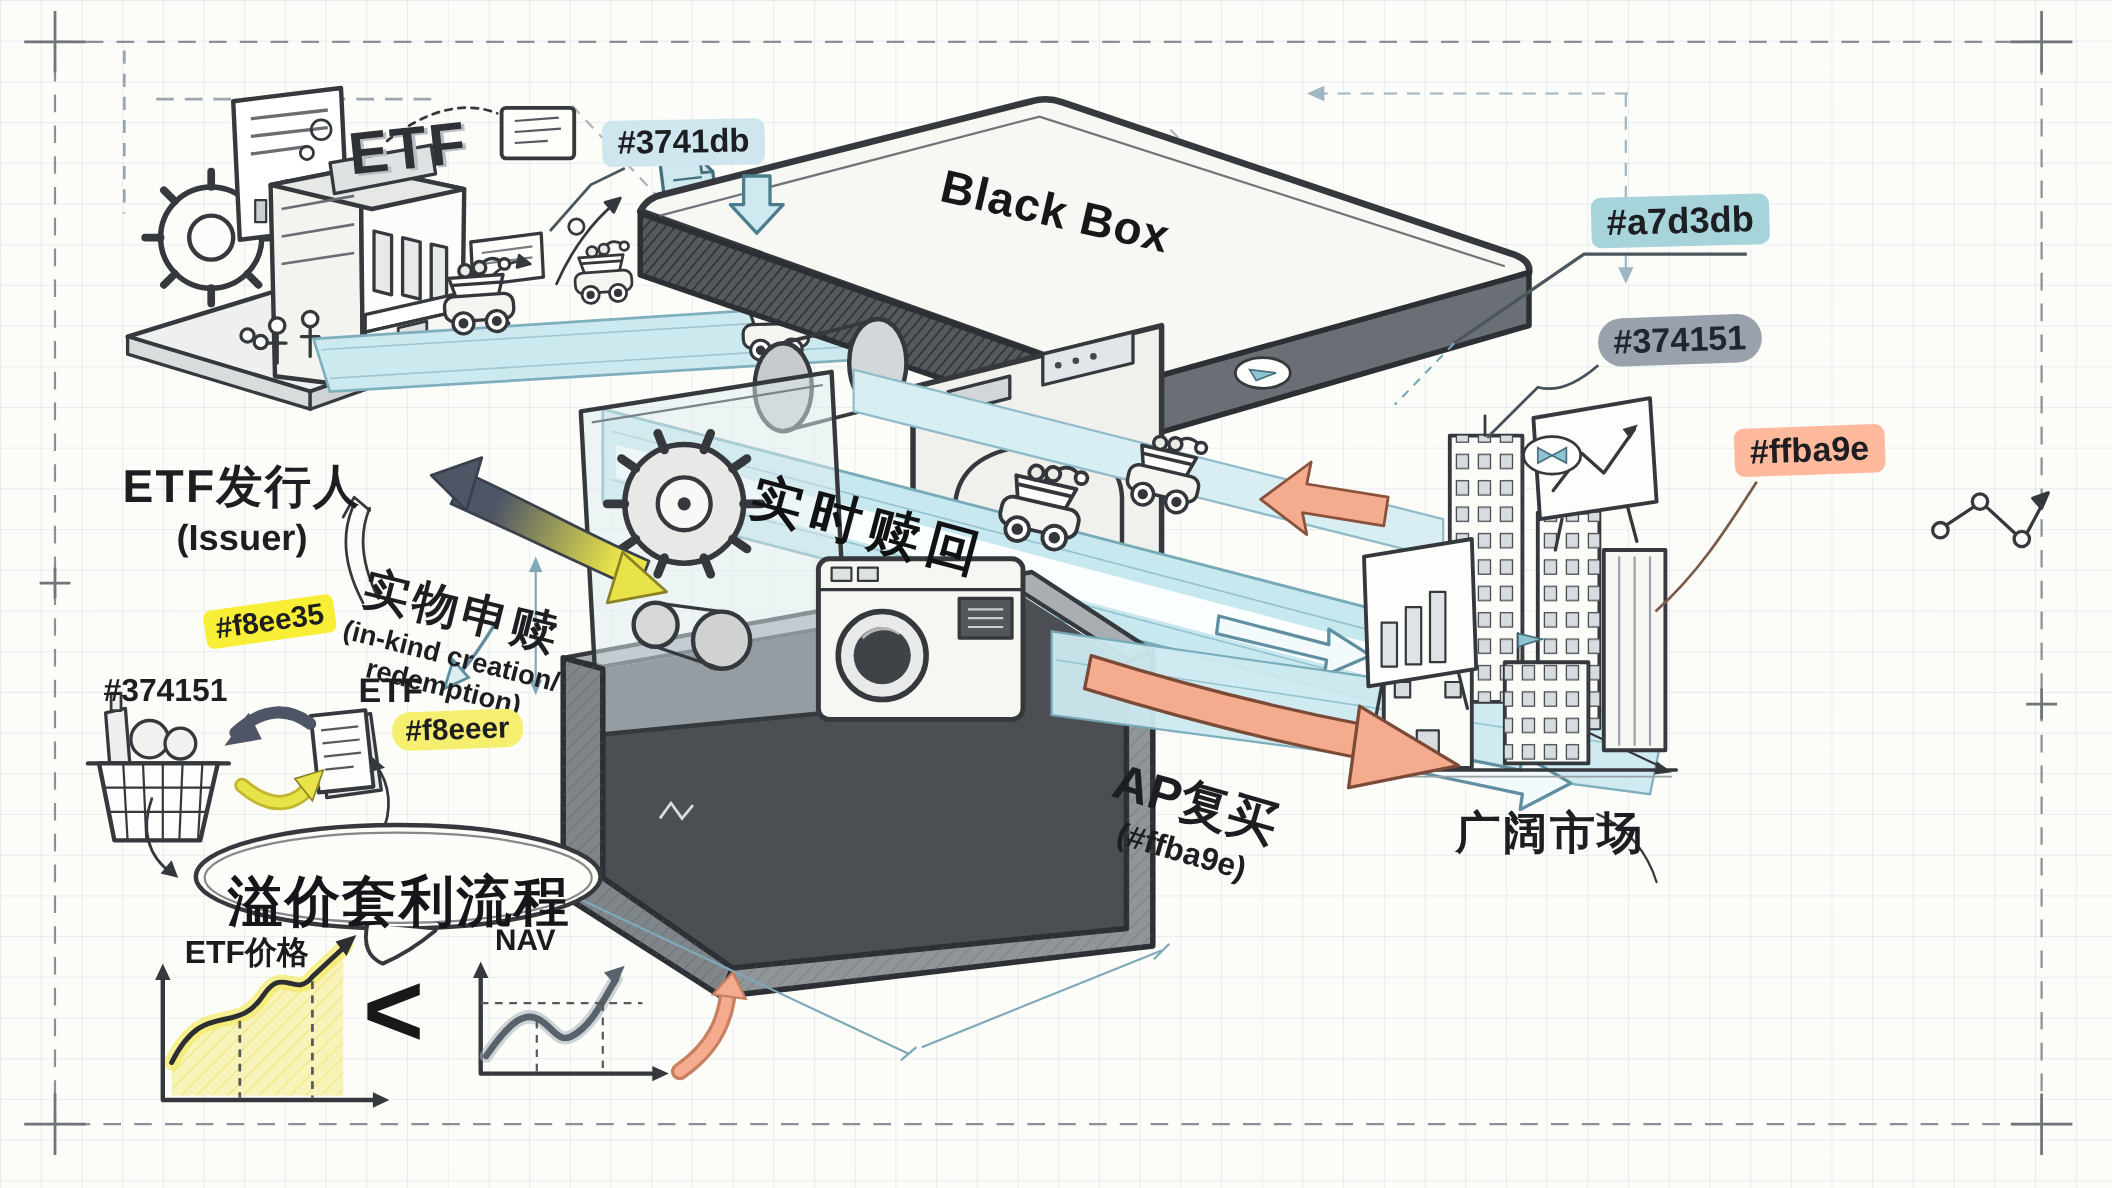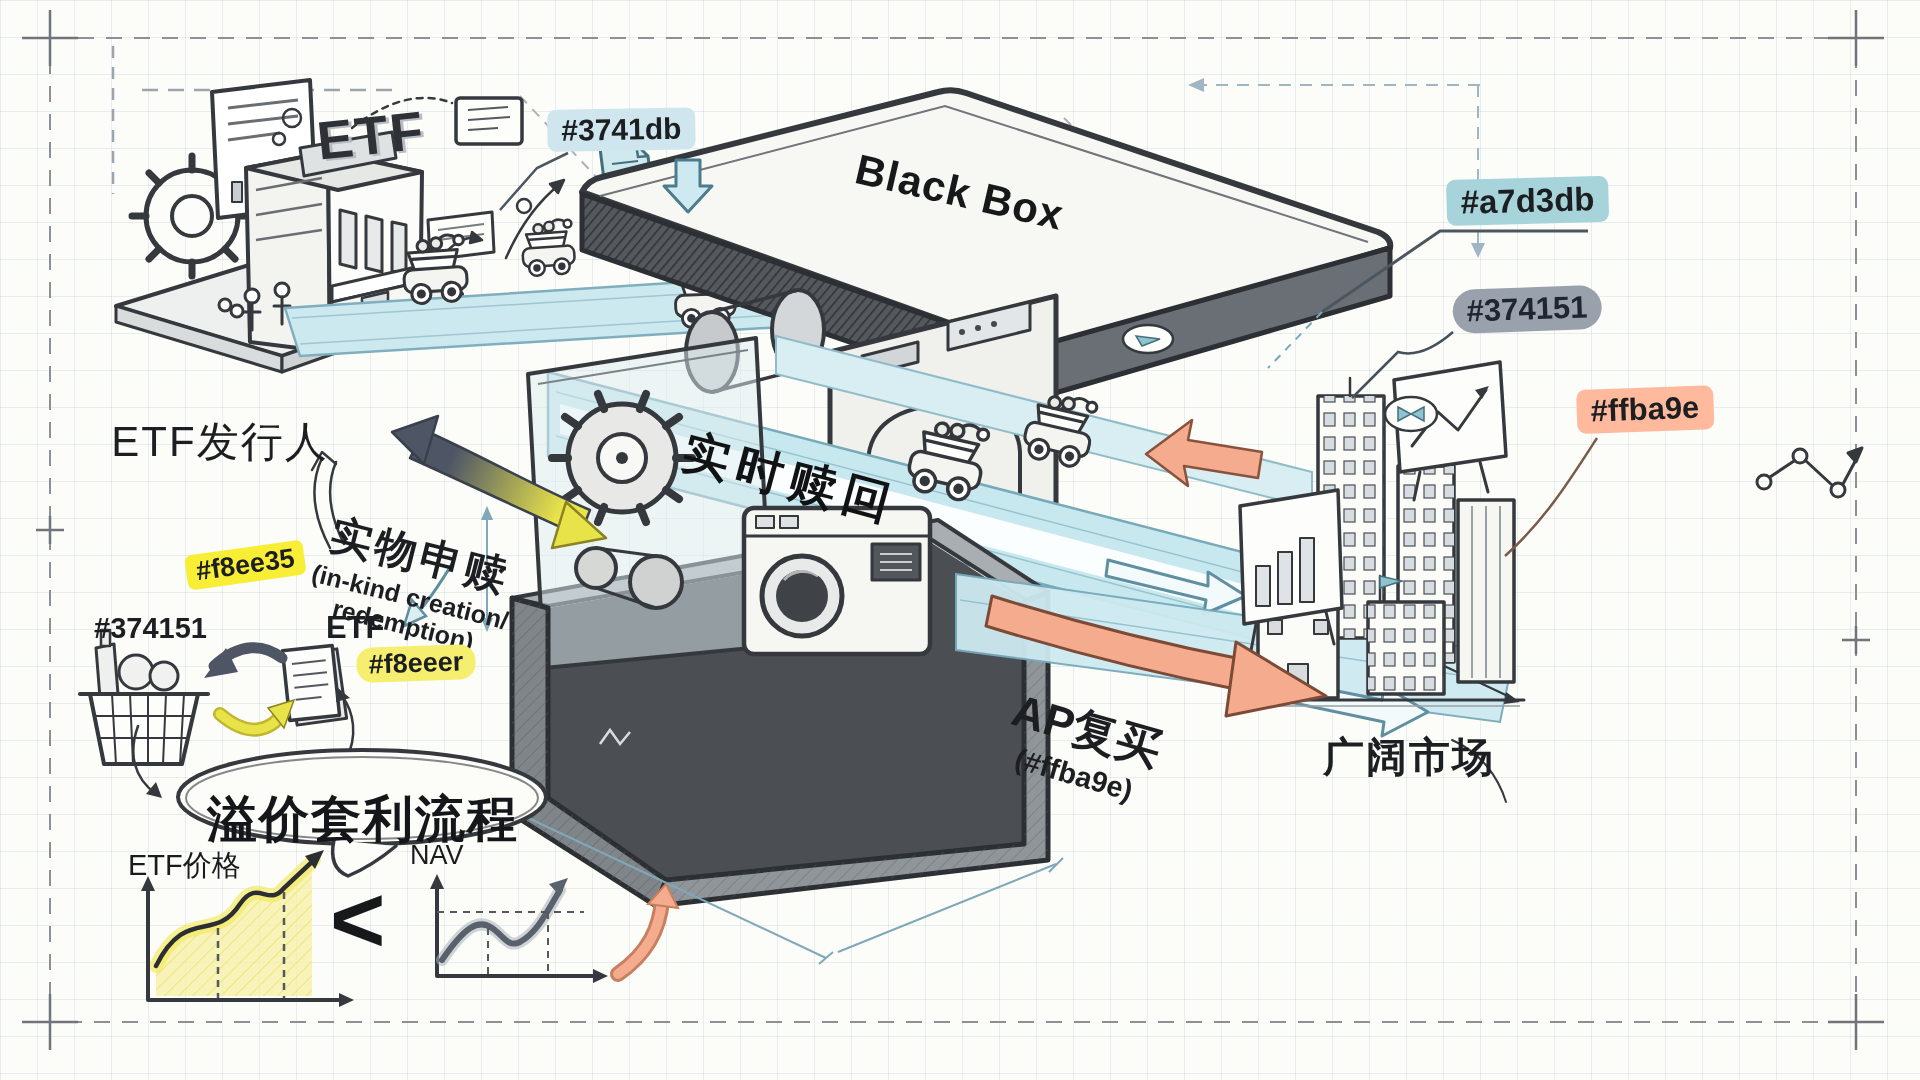--- a/index.html
+++ b/index.html
@@ -14,27 +14,27 @@
   .lbl{position:absolute;z-index:5;color:#1c1e21;white-space:nowrap;transform-origin:left top;}
   .tag{display:inline-block;font-weight:bold;padding:4px 14px;border-radius:9px;}
   .tag-blue{background:#cfe6ef;font-size:30px;}
   .tag-teal{background:#a7d3db;font-size:33px;}
   .tag-slate{background:#99a2ac;color:#20262f;font-size:31px;border-radius:24px;}
   .tag-peach{background:#ffba9e;font-size:31px;}
   .tag-yellow{background:#f8ee35;font-size:27px;padding:2px 10px;border-radius:7px;}
   .tag-yellow2{background:#f5ee6e;font-size:27px;padding:2px 12px;border-radius:16px;}
   .plain{font-weight:bold;}
   .center{text-align:center;}
-  .t-title{font-size:42px;font-weight:normal;letter-spacing:2px;}
+  .t-title{font-size:42px;font-weight:bold;letter-spacing:2px;}
   .t-sub{font-size:33px;font-weight:600;}
   .sign{font-size:54px;font-weight:800;letter-spacing:2px;color:#2e3135;text-shadow:3px 2px 0 #b9bdc2;}
   .bb{font-size:42px;font-weight:600;letter-spacing:1px;color:#17181a;}
   .rt{font-size:47px;font-weight:bold;letter-spacing:8px;color:#101214;}
   .bubble-txt{font-size:50px;font-weight:bold;letter-spacing:2px;color:#141619;}
-  .chart-lab{font-weight:normal;color:#191b1d;}
+  .chart-lab{font-weight:bold;color:#191b1d;margin-left:40px;}
   .lt{font-size:95px;font-weight:700;line-height:1;color:#17181a;}
   
   .ink{stroke:#35393d;stroke-linecap:round;stroke-linejoin:round;}
   .fn{fill:none;}
 </style>
 </head>
 <body>
 
 <div id="stage">
 
@@ -389,20 +389,21 @@
 
 <div class="lbl sign" style="left:314px;top:110px;transform:rotate(-6deg);">ETF</div>
 <div class="lbl" style="left:547px;top:110px;transform:rotate(-1deg);"><span class="tag tag-blue">#3741db</span></div>
 <div class="lbl bb center" style="left:848px;top:142px;width:240px;transform:rotate(13deg);">Black Box</div>
 <div class="lbl" style="left:1446px;top:180px;transform:rotate(-1.5deg);"><span class="tag tag-teal">#a7d3db</span></div>
 <div class="lbl" style="left:1452px;top:290px;transform:rotate(-2deg);"><span class="tag tag-slate">#374151</span></div>
 <div class="lbl" style="left:1576px;top:390px;transform:rotate(-2deg);"><span class="tag tag-peach">#ffba9e</span></div>
 
 <div class="lbl center" style="left:98px;top:414px;width:244px;">
   <div class="t-title">ETF发行人</div>
+  <div class="t-sub">(Issuer)</div>
 </div>
 
 <div class="lbl center" style="left:300px;top:497px;width:262px;transform:rotate(14deg);">
   <div style="font-size:42px;font-weight:bold;letter-spacing:4px;">实物申赎</div>
   <div style="font-size:25px;font-weight:600;">(in-kind creation/</div>
   <div style="font-size:25px;font-weight:600;">redemption)</div>
 </div>
 
 <div class="lbl" style="left:184px;top:556px;transform:rotate(-8deg);"><span class="tag tag-yellow">#f8ee35</span></div>
 <div class="lbl plain" style="left:94px;top:612px;font-size:29px;">#374151</div>

